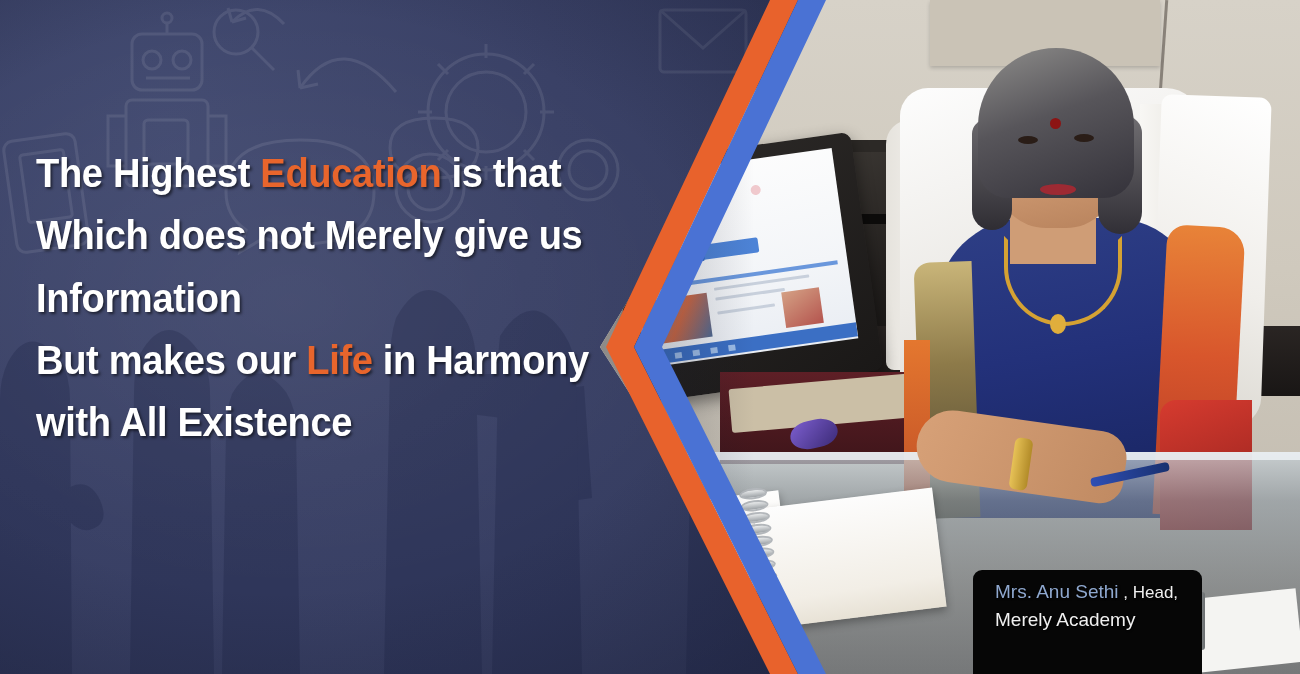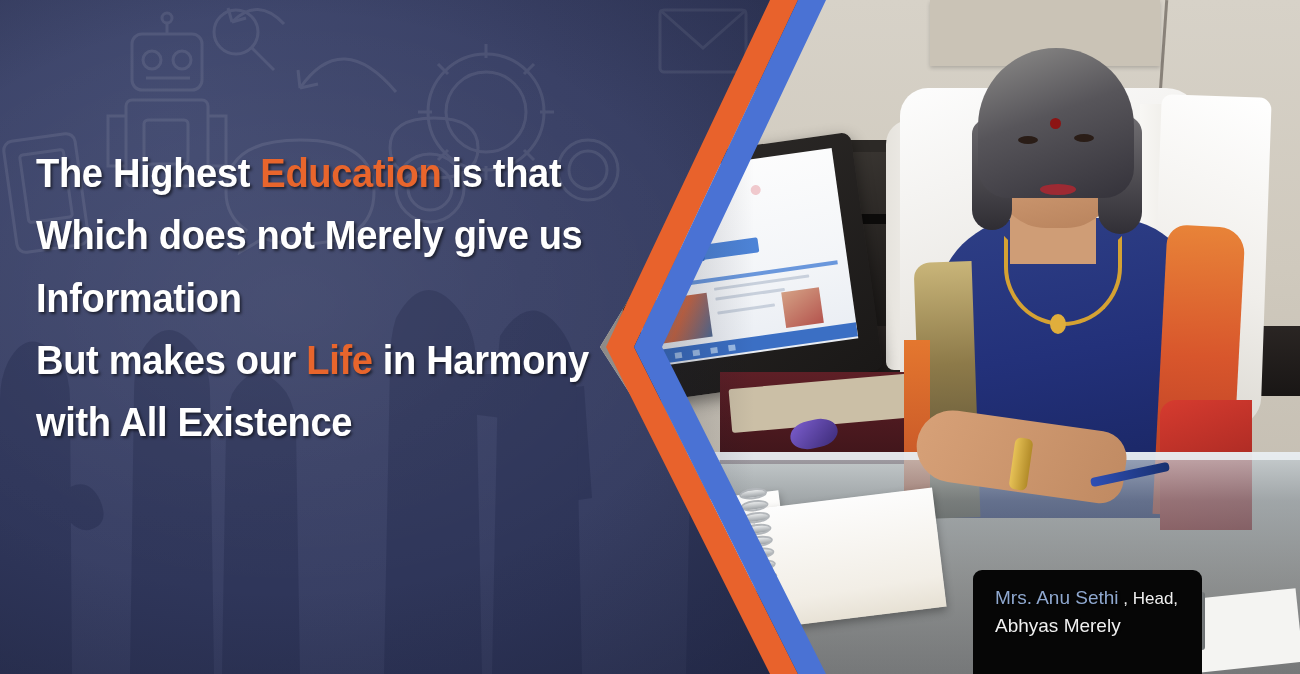--- a/index.html
+++ b/index.html
@@ -252,21 +252,21 @@
   #chevron-orange{left:560px;width:300px;}
   #chevron-blue{left:560px;width:300px;}
   #chevron-orange svg,#chevron-blue svg{display:block;width:100%;height:100%;}
 
   
   #caption-box{
     position:absolute;left:973px;top:570px;width:229px;height:104px;
     background:#060606;
     border-radius:9px 9px 0 0;
     z-index:9;
-    padding:14px 0 0 22px;
+    padding:8px 0 0 22px;
     box-sizing:border-box;
   }
   .cap-line{
     font-family:"Liberation Sans",sans-serif;
     font-size:19px;
     line-height:1.45;
     white-space:nowrap;
     color:#f2f2f2;
     text-shadow:1px 1px 2px rgba(0,0,0,.8);
   }
@@ -471,18 +471,18 @@
     </svg>
   </div>
   <div id="chevron-blue">
     <svg viewBox="0 0 300 674" preserveAspectRatio="none">
       <path d="M238 0 L74 347 L238 674 L266 674 L102 347 L266 0 Z" fill="#4a72d4"></path>
     </svg>
   </div>
 
   <div id="caption-box">
     <div class="cap-line"><span id="caption-name">Mrs. Anu Sethi</span><span id="caption-role"> , Head,</span></div>
-    <div class="cap-line" id="caption-org">Abhyas Merely</div>
+    <div class="cap-line" id="caption-org">Merely Academy</div>
   </div>
 
   <div id="frame-top"></div>
   <div id="frame-bottom"></div>
 </div>
 
 </body></html>

